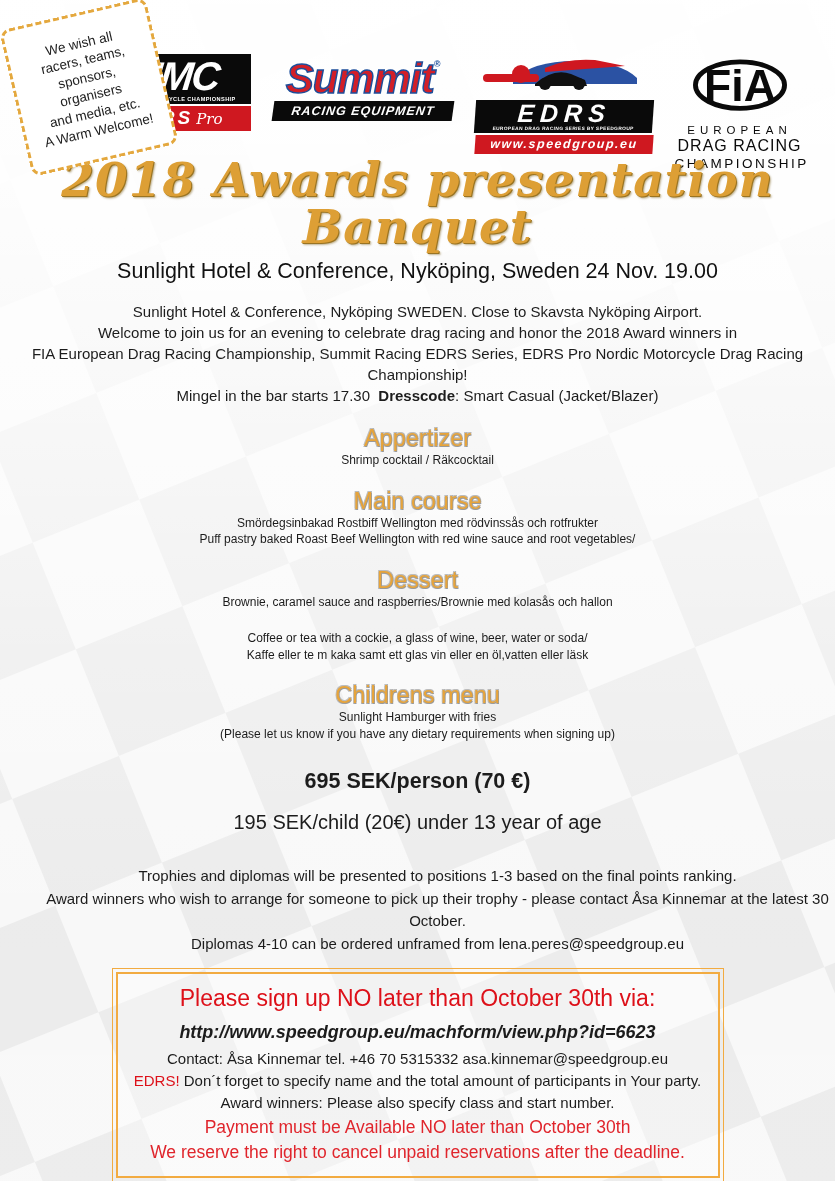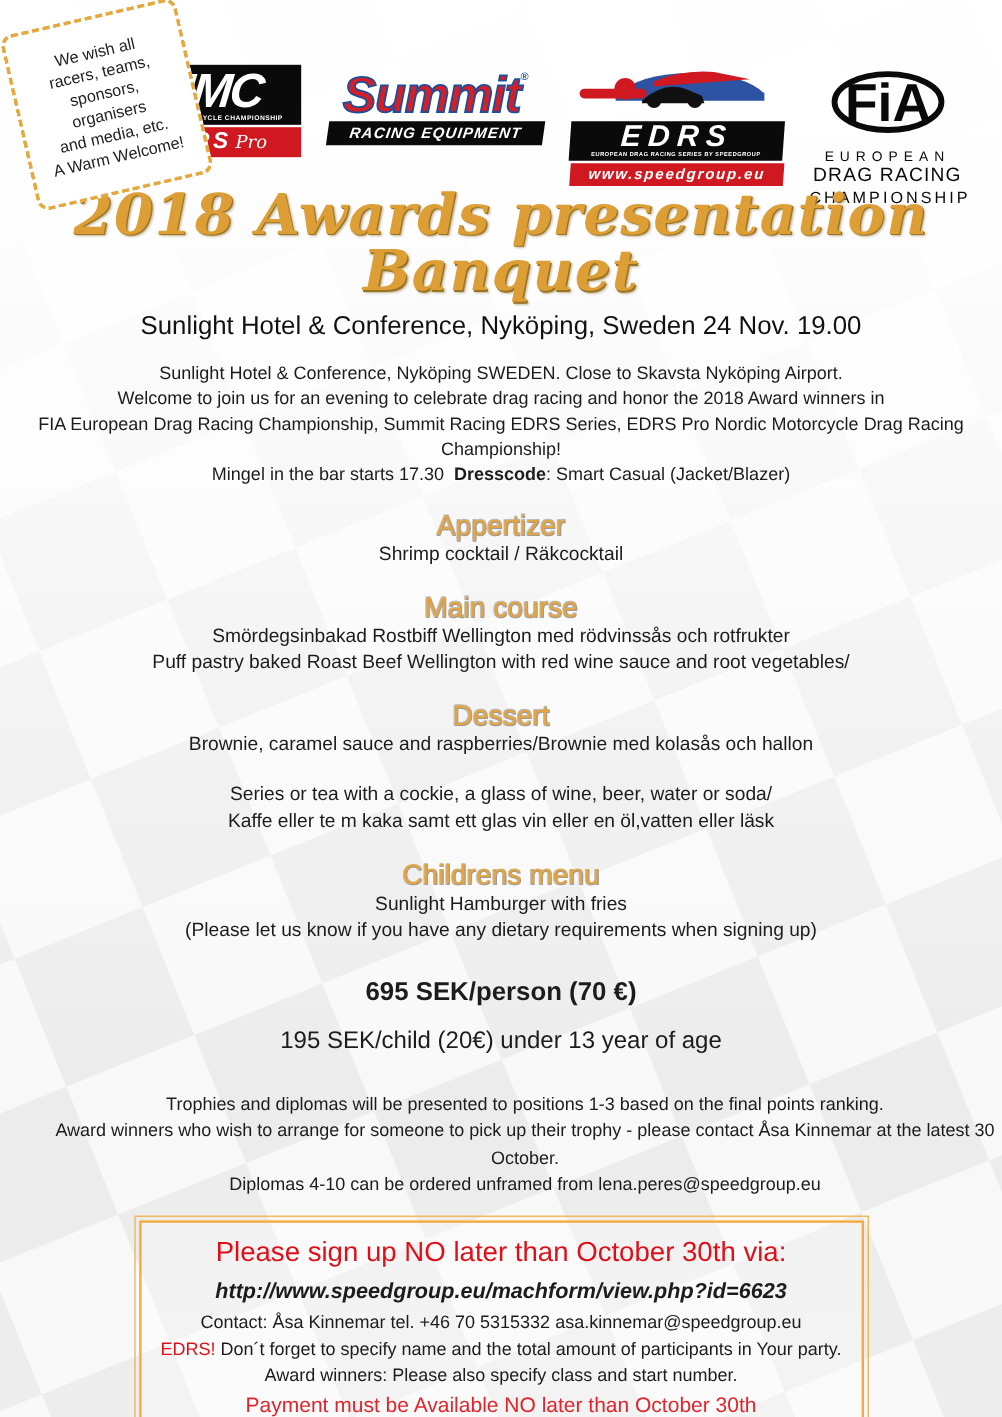--- a/index.html
+++ b/index.html
@@ -88,21 +88,21 @@
     letter-spacing:1px;
   }
   .subtitle { font-size:21.5px; margin-top:9px; color:#111; }
 
   .intro { margin-top:17px; font-size:15px; line-height:1.4; }
 
   .gold-h {
     font-size:23.5px; color:#e7a43a; margin-top:19px; line-height:1.15;
     text-shadow:0.7px 0.7px 0 #9a9a9a, -0.7px -0.7px 0 #bdbdbd, 0.7px -0.7px 0 #b5b5b5, -0.7px 0.7px 0 #b5b5b5;
   }
-  .menu-line { font-size:16px; line-height:1.38; }
+  .menu-line { font-size:12px; line-height:1.38; }
   .bev { margin-top:20px; }
 
   .price-adult { margin-top:27px; font-size:21.5px; font-weight:bold; }
   .price-child { margin-top:17px; font-size:20px; }
 
   .trophies { margin-top:31px; font-size:15px; line-height:1.5;padding-left:40px; }
 
   .signup-box {
     width:604px; margin:17px auto 0; padding:11px 14px 13px;
     border:2px solid #f2ab41; outline:1px solid #f2ab41; outline-offset:3px;
@@ -193,21 +193,21 @@
   <div class="menu-line">Shrimp cocktail / Räkcocktail</div>
 
   <div class="gold-h">Main course</div>
   <div class="menu-line">Smördegsinbakad Rostbiff Wellington med rödvinssås och rotfrukter</div>
   <div class="menu-line">Puff pastry baked Roast Beef Wellington with red wine sauce and root vegetables/</div>
 
   <div class="gold-h">Dessert</div>
   <div class="menu-line">Brownie, caramel sauce and raspberries/Brownie med kolasås och hallon</div>
 
   <div class="bev">
-    <div class="menu-line">Series or tea with a cockie, a glass of wine, beer, water or soda/</div>
+    <div class="menu-line">Coffee or tea with a cockie, a glass of wine, beer, water or soda/</div>
     <div class="menu-line">Kaffe eller te m kaka samt ett glas vin eller en öl,vatten eller läsk</div>
   </div>
 
   <div class="gold-h">Childrens menu</div>
   <div class="menu-line">Sunlight Hamburger with fries</div>
   <div class="menu-line">(Please let us know if you have any dietary requirements when signing up)</div>
 
   <div class="price-adult">695 SEK/person (70 €)</div>
   <div class="price-child">195 SEK/child (20€) under 13 year of age</div>
 

